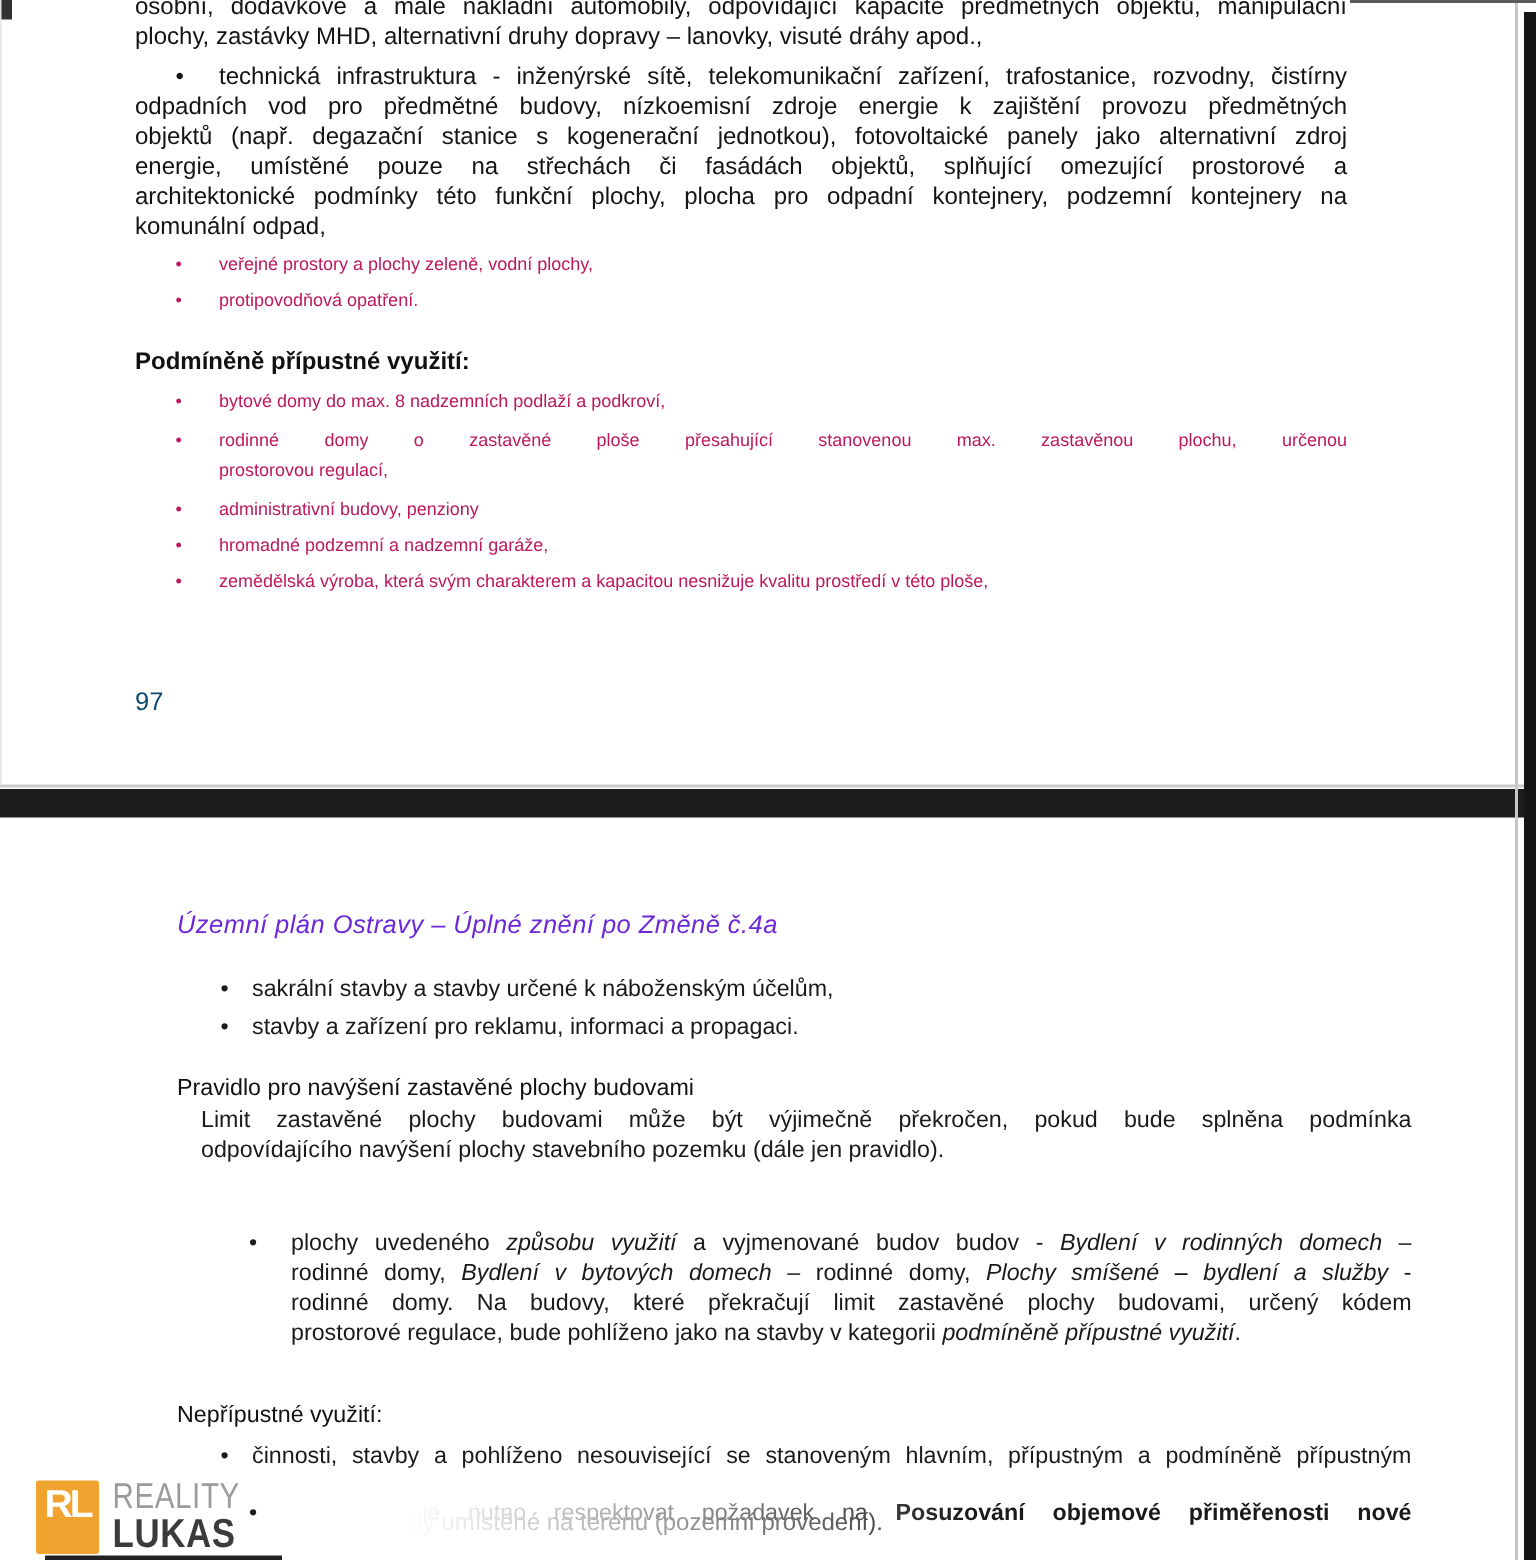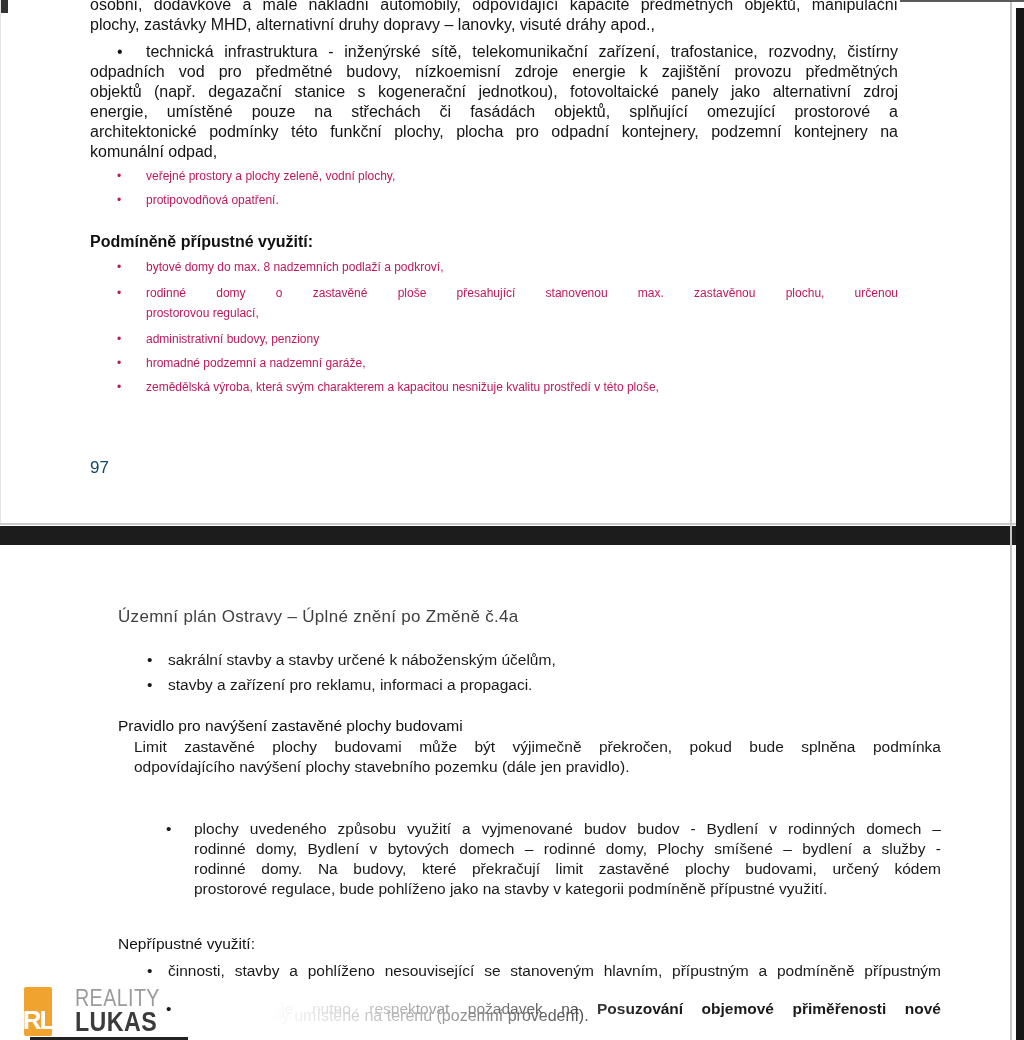--- a/index.html
+++ b/index.html
@@ -22,34 +22,34 @@
   .sepband{left:0;top:526px;width:1024px;height:19px;background:#1c1c1c;}
   .rightedge{left:1010px;top:0;width:2px;height:1040px;background:#c6c6c6;}
   .rightstrip{left:1016px;top:8px;width:8px;height:1032px;background:#161616;}
   .topline{left:900px;top:0;width:124px;height:2px;background:#5a5a5a;}
   .cornermark{left:0;top:0;width:8px;height:13px;background:#333;}
   .leftedge{left:0;top:0;width:1px;height:523px;background:#e4e4e4;}
   .bottombar{left:30px;top:1037px;width:158px;height:3px;background:#222;}
   
   .p2{left:134px;width:807px;font-size:15.5px;line-height:20px;color:#1a1a1a;}
   .p2head{left:118px;width:807px;font-size:15.5px;font-weight:400;color:#111;}
-  .docheader{left:118px;width:700px;font-size:17px;color:#404040;letter-spacing:.3px;}
+  .docheader{left:118px;width:700px;font-size:17px;color:#6d28d9;letter-spacing:.3px;font-style:italic;}
   .b2{display:inline-block;width:34px;padding-left:13px;box-sizing:border-box;}
   .nest{padding-left:60px;box-sizing:border-box;position:relative;}
   .nest .bmark{position:absolute;left:32px;top:0;}
-  .it{}
+  .it{font-style:italic;}
   .bd{font-weight:700;}
   
   .fadedline{left:225px;width:500px;font-size:16px;line-height:20px;color:#2b2b2b;top:1006px;}
   .fadedline .bmark{margin-right:12px;}
   .fadeoverlay{left:188px;top:998px;width:460px;height:36px;
                background:linear-gradient(to right,#ffffff 0%,#ffffff 18%,rgba(255,255,255,0) 100%);}
   .logo{left:24px;top:986px;width:240px;height:52px;}
-  .logosq{position:absolute;left:0;top:1px;width:28px;height:49px;background:#F0A42F;border-radius:2px;
-          display:flex;align-items:flex-end;justify-content:center;}
+  .logosq{position:absolute;left:0;top:1px;width:42px;height:49px;background:#F0A42F;border-radius:2px;
+          display:flex;align-items:flex-start;justify-content:center;}
   .logosq span{color:#fff;font-weight:700;font-size:26px;letter-spacing:-2px;}
   .logotext{position:absolute;left:51px;top:0;}
   .logoline1{font-size:24px;color:#9b9b9b;letter-spacing:.5px;transform:scaleX(.82);transform-origin:left;line-height:23px;}
   .logoline2{font-size:27px;color:#3b3b3b;font-weight:700;letter-spacing:.5px;transform:scaleX(.86);transform-origin:left;line-height:26px;}
 </style>
 </head>
 <body>
 
 <div class="screen">
 

